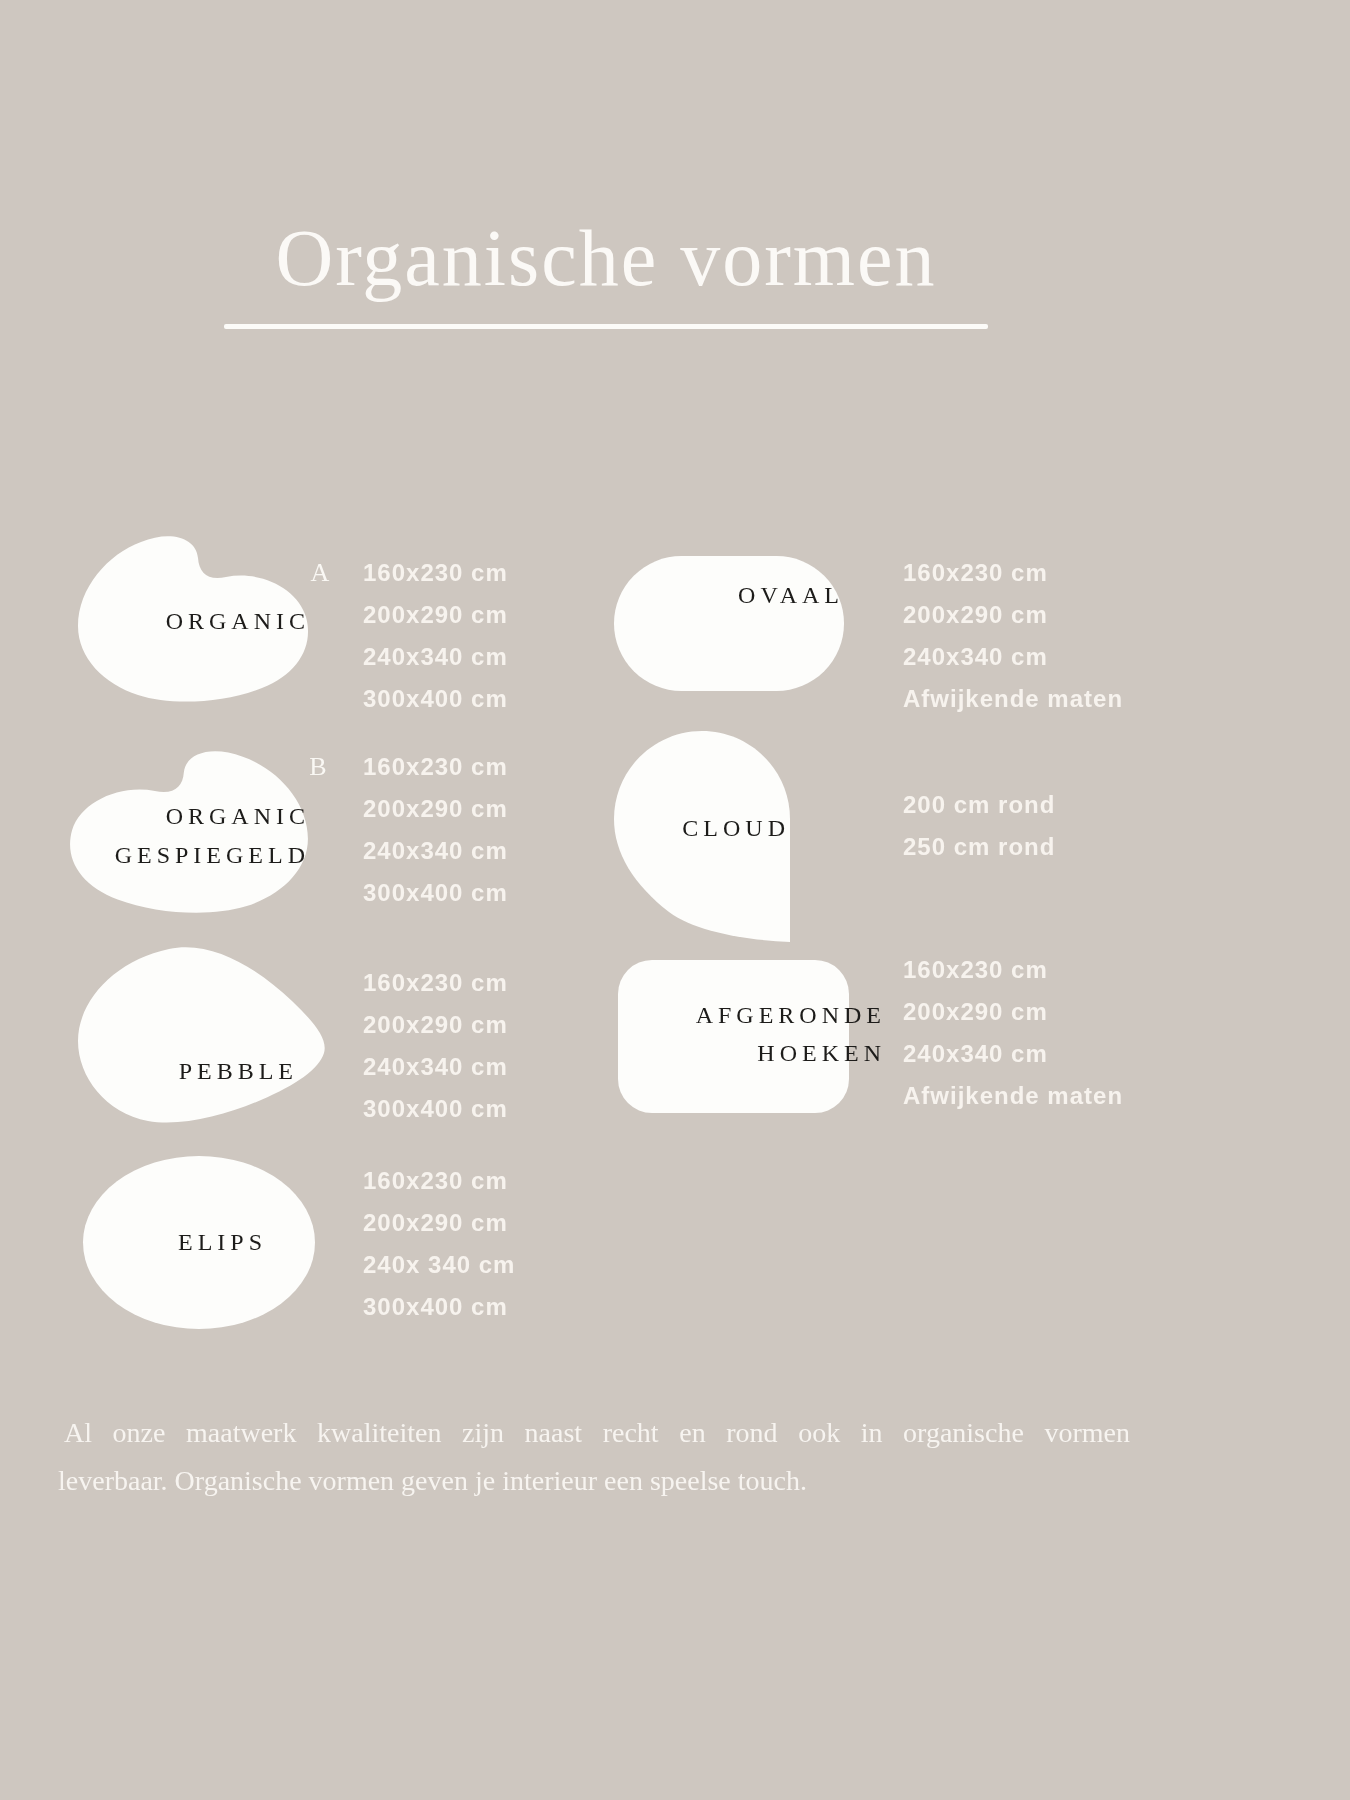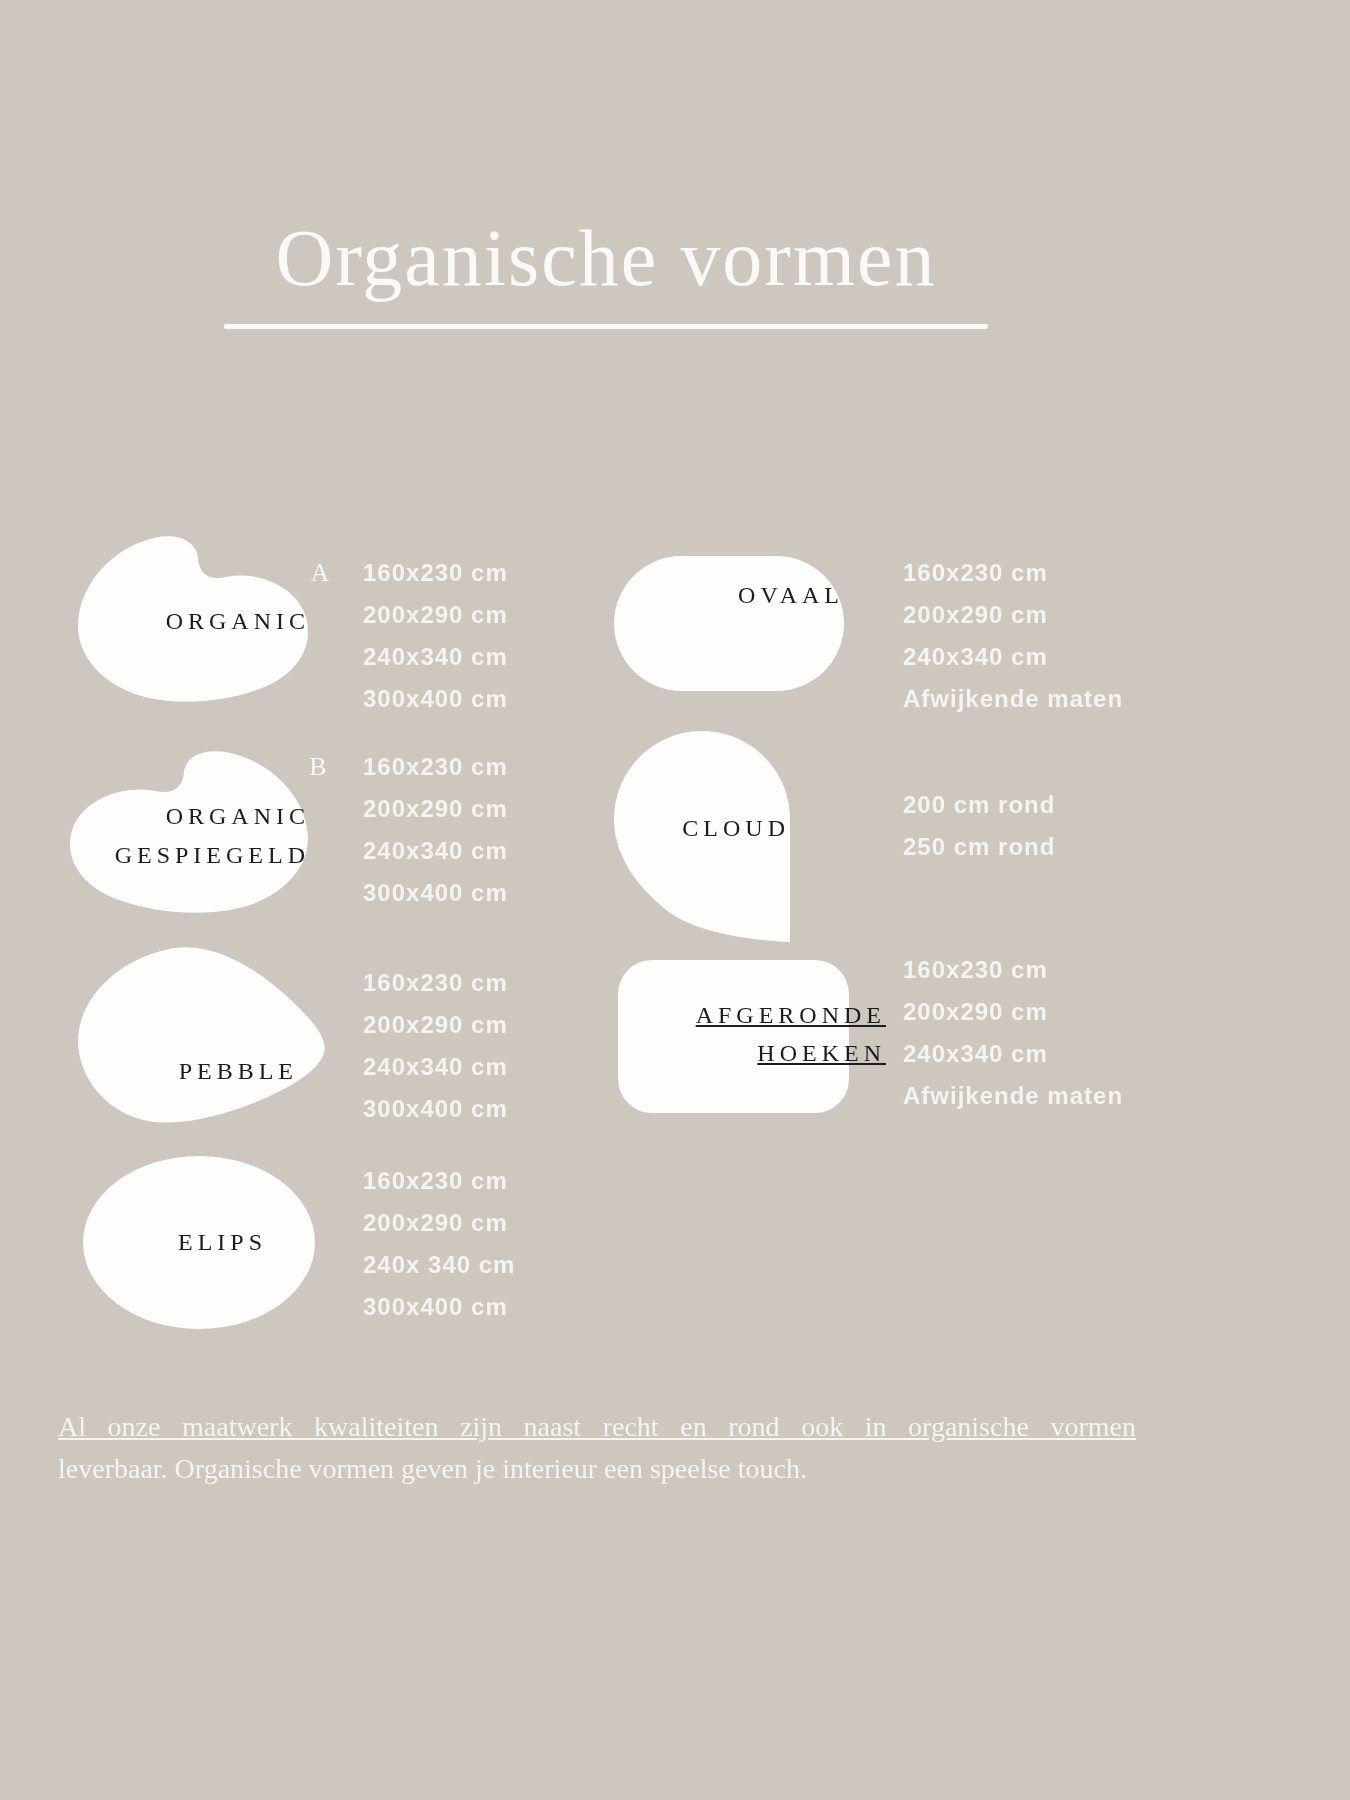--- a/index.html
+++ b/index.html
@@ -75,21 +75,21 @@
   }
   .shape-div{background:var(--shape_fill);}
   svg.blob{display:block;overflow:visible;}
   svg.blob path{fill:var(--shape_fill);}
   .footer{
     color:var(--footer_text);
     font-family:"Liberation Serif", serif;
     font-size:28px;
     line-height:42px;
   }
-  .footer .l1{margin:0;text-align:justify;text-align-last:justify;text-decoration:underline;}
+  .footer .l1{margin:6px;text-align:justify;text-align-last:justify;}
   .footer .l2{margin:0;text-align:left;white-space:nowrap;}
 </style>
 </head>
 <body>
 
 <div id="page">
 
   <h1 class="abs page-title" style="left:106px; top:198px; width:1000px;margin-top:12px;">Organische vormen</h1>
 
   <div class="abs divider" style="left:224px; top:324px; width:764px; height:5px;"></div>
@@ -158,21 +158,21 @@
     <div class="abs sizes" style="left:363px; top:962px;">
       <div class="size-line">160x230 cm</div>
       <div class="size-line">200x290 cm</div>
       <div class="size-line">240x340 cm</div>
       <div class="size-line">300x400 cm</div>
     </div>
   </div>
 
   <div>
     <div class="abs shape-div" style="left:618px; top:960px; width:231px; height:153px; border-radius:34px;"></div>
-    <div class="abs shape-label two-line" style="left:618px; top:996px; width:268px; line-height:38px;text-decoration:underline;">
+    <div class="abs shape-label two-line" style="left:618px; top:996px; width:268px; line-height:38px;">
       <div>AFGERONDE</div>
       <div>HOEKEN</div>
     </div>
     <div class="abs sizes" style="left:903px; top:949px;">
       <div class="size-line">160x230 cm</div>
       <div class="size-line">200x290 cm</div>
       <div class="size-line">240x340 cm</div>
       <div class="size-line">Afwijkende maten</div>
     </div>
   </div>

